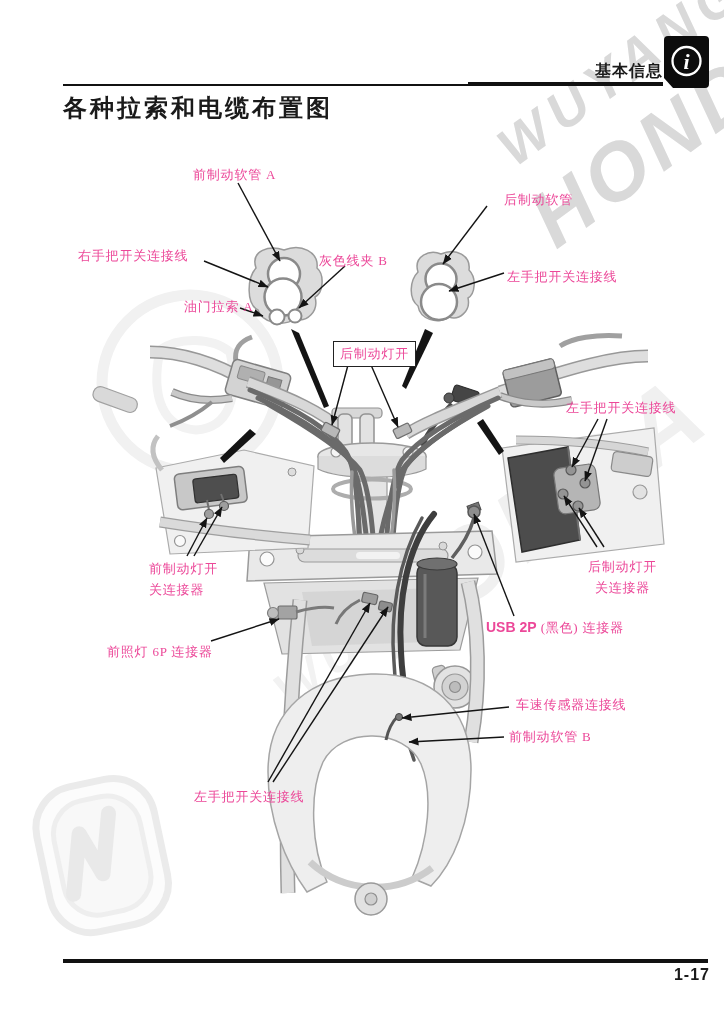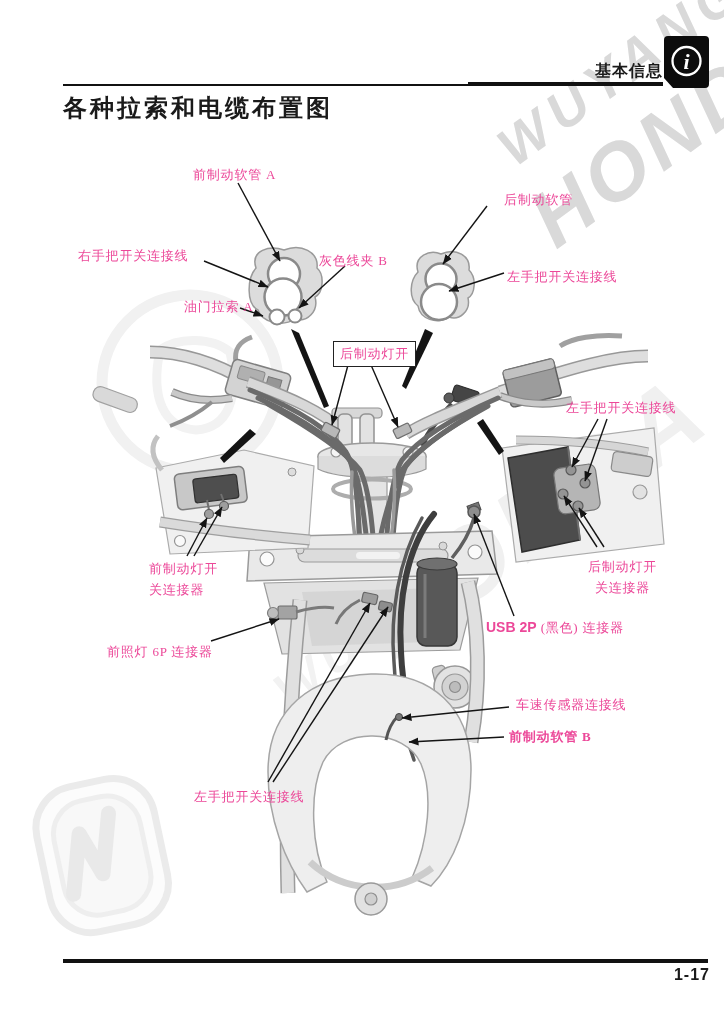--- a/index.html
+++ b/index.html
@@ -301,19 +301,19 @@
   </div>
   <div class="lbl" style="left:588px;top:556px;text-align:center;">
     <span>后制动灯开</span><br>
     <span>关连接器</span>
   </div>
   <div class="lbl" style="left:107px;top:641px;">前照灯 6P 连接器</div>
   <div class="lbl" style="left:486px;top:617px;">
     <span class="latin">USB 2P</span><span> (黑色) 连接器</span>
   </div>
   <div class="lbl" style="left:516px;top:694px;">车速传感器连接线</div>
-  <div class="lbl" style="left:509px;top:726px;font-weight:bold;">前制动软管 B</div>
+  <div class="lbl" style="left:509px;top:726px;">前制动软管 B</div>
   <div class="lbl" style="left:194px;top:786px;">左手把开关连接线</div>
 
   <div class="rule" style="left:63px;top:959px;width:645px;height:4px;"></div>
   <div class="page-number">1-17</div>
 
 </div>
 
 </body></html>

